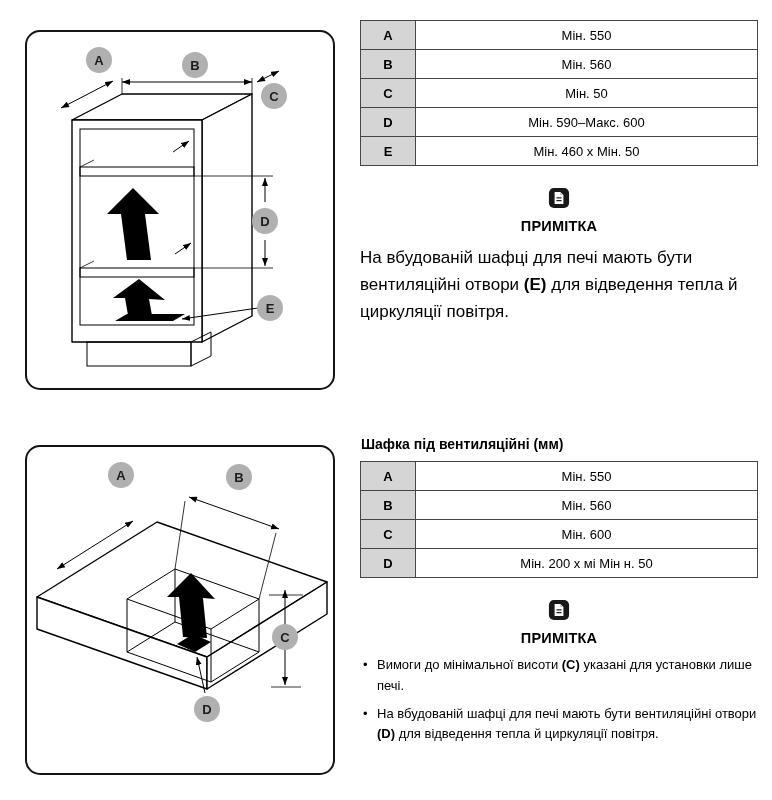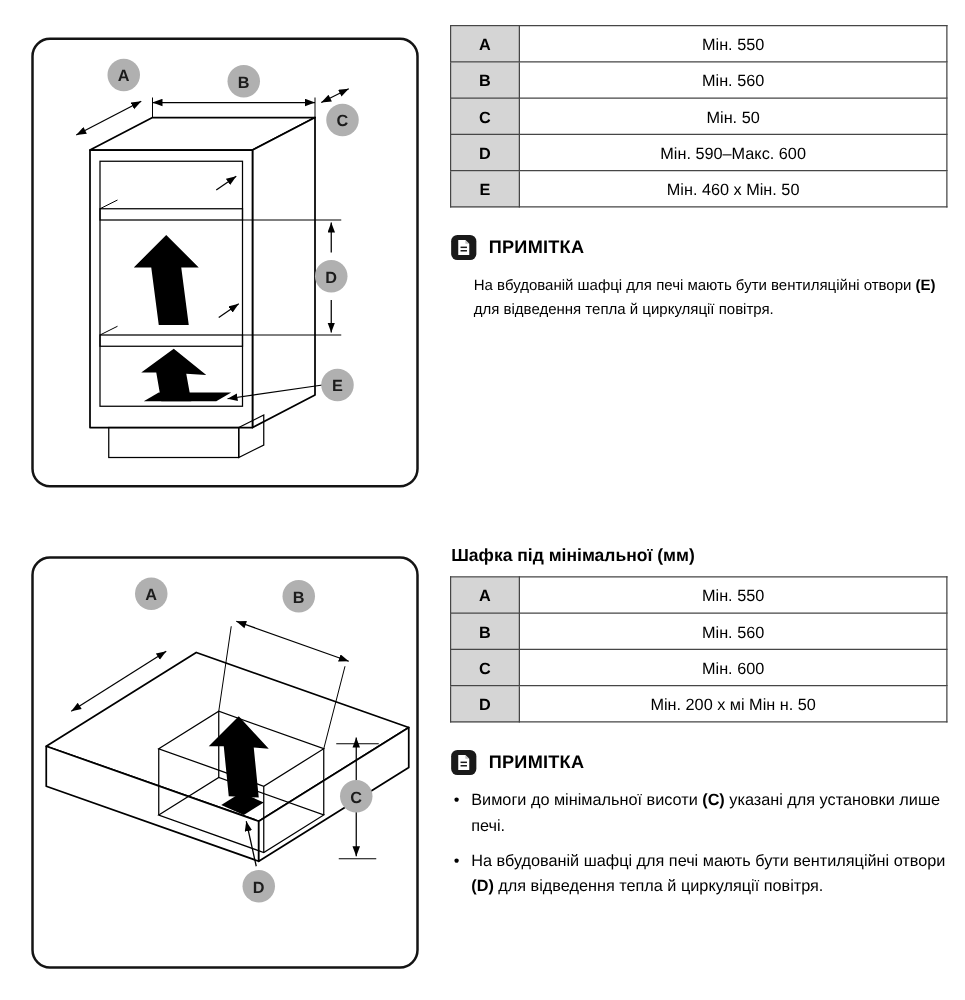--- a/index.html
+++ b/index.html
@@ -24,25 +24,25 @@
 
   .tbl-title { font-size:14px; font-weight:700; margin:0 0 9px 1px; }
 
   table.dim { border-collapse:collapse; width:100%; }
   table.dim td {
     border:1px solid #464646; font-size:13px; padding:5px 6px;
     text-align:center; height:18px;
   }
   table.dim td.key { width:42px; background:#d5d5d5; font-weight:700; }
 
-  .note-head { display:flex; align-items:center; gap:9px; margin-top:21px; }
+  .note-head { display:flex; align-items:center; gap:9px; margin-top:21px;flex-direction:column; }
   .note-icon svg { width:22px; height:22px; display:block; }
   .note-title { font-weight:700; font-size:14.5px; letter-spacing:.2px; }
 
-  .note-text { font-size:12px; line-height:1.6; margin-top:10px;margin-left:19px; }
+  .note-text { font-size:17px; line-height:1.6; margin-top:10px; }
   .ref { font-weight:700; }
 
   ul.note-list { margin:9px 0 0 0; padding:0; list-style:none; }
   ul.note-list li {
     font-size:13px; line-height:1.6; padding-left:17px;
     position:relative; margin-top:7px;
   }
   ul.note-list li::before { content:"•"; position:absolute; left:3px; top:0; }
   .ln2  { stroke:#000; fill:none; stroke-width:1; }
   .face { stroke:#000; fill:#fff; stroke-width:1.4; stroke-linejoin:round; }
@@ -205,21 +205,21 @@
           <rect x="9.2" y="11.2" width="5.6" height="1.3" fill="#191919"></rect>
           <rect x="9.2" y="14.2" width="5.6" height="1.3" fill="#191919"></rect>
         </svg>
       </span>
       <span class="note-title">ПРИМІТКА</span>
     </div>
     <p class="note-text"><span>На вбудованій шафці для печі мають бути вентиляційні отвори </span><span class="ref">(E)</span><span> для відведення тепла й циркуляції повітря.</span></p>
   </div>
 
   <div class="col" id="col-bottom">
-    <p class="tbl-title">Шафка під мінімальної (мм)</p>
+    <p class="tbl-title">Шафка під вентиляційні (мм)</p>
     <table class="dim">
       <tbody>
         <tr>
           <td class="key">A</td>
           <td>Мін. 550</td>
         </tr>
         <tr>
           <td class="key">B</td>
           <td>Мін. 560</td>
         </tr>

